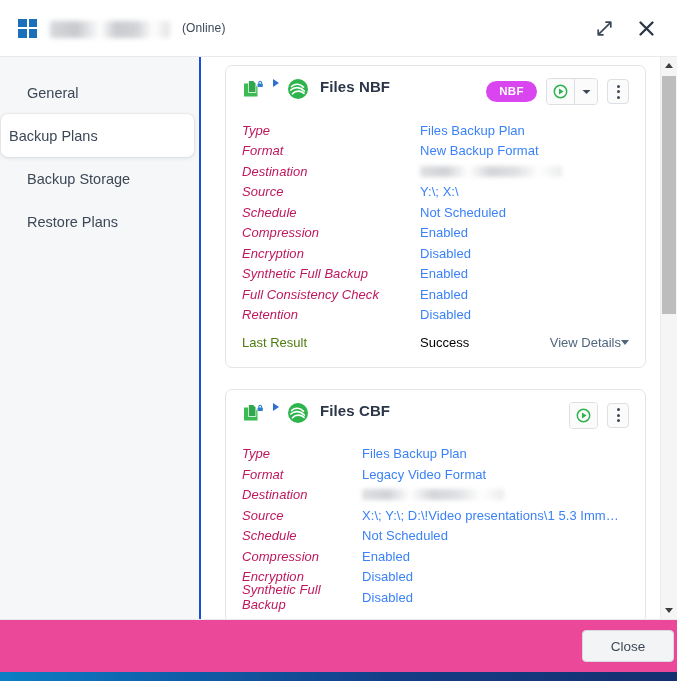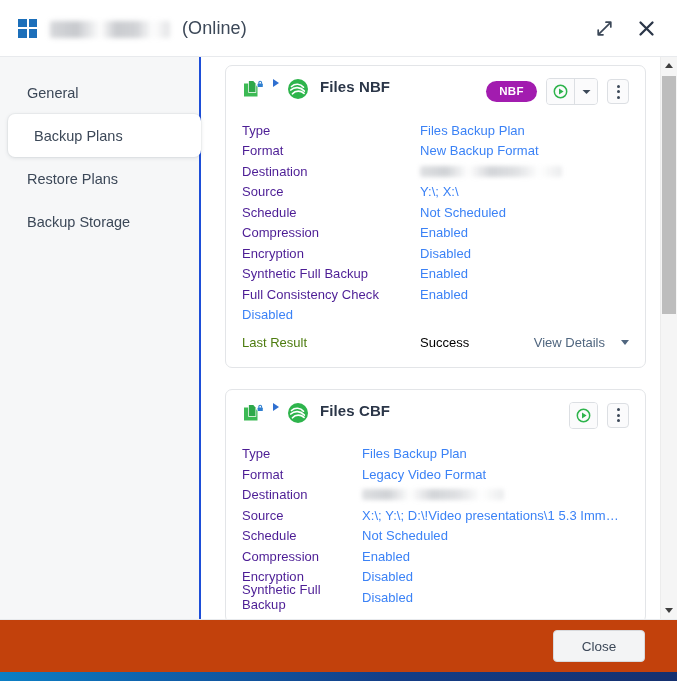--- a/index.html
+++ b/index.html
@@ -68,21 +68,21 @@
     border-radius: 2px;
     margin-right: 12px;
     vertical-align: middle;
     position: relative;
     top: 1px;
     font-size: 0;
     color: transparent;
     overflow: hidden;
   }
   .online-text {
-    font-size: 18px;
+    font-size: 12px;
     color: #3c4858;
     letter-spacing: 0.1px;
     text-align: right;
   }
   .titlebar-actions {
     margin-left: auto;
     display: flex;
     align-items: center;
     gap: 16px;
   }
@@ -125,22 +125,22 @@
     font-size: 14.5px;
     color: #3c4858;
     cursor: pointer;
     box-sizing: border-box;
     z-index: 1;
   }
   .nav-item.active {
     background: #ffffff;
     border-radius: 7px;
     box-shadow: 0 1px 4px rgba(60,72,88,0.14), 0 0 0 1px rgba(60,72,88,0.04);
-    margin-left: 8px;
-    padding-left: 26px;
+    margin-left: 1px;
+    padding-left: 8px;
     width: 193px;
     z-index: 3;
   }
 
   
   .content {
     position: relative;
     flex: 1 1 auto;
     min-width: 0;
     background: #ffffff;
@@ -188,21 +188,21 @@
     color: #2b3648;
     letter-spacing: 0.1px;
   }
   .head-right {
     margin-left: auto;
     display: flex;
     align-items: center;
     gap: 9px;
   }
   .nbf-badge {
-    background: #a21caf;
+    background: #d946ef;
     color: #ffffff;
     font-size: 11.5px;
     font-weight: bold;
     letter-spacing: 0.4px;
     border-radius: 11px;
     padding: 4px 13px 4px 13px;
     line-height: 13px;
     cursor: default;
   }
   .split-btn {
@@ -243,22 +243,23 @@
   }
 
   .detail-row {
     display: flex;
     align-items: center;
     height: 20.5px;
     font-size: 13px;
   }
   .detail-row .label {
     flex: 0 0 auto;
-    color: #4c1d95;
+    color: #be185d;
     letter-spacing: 0.05px;
+    font-style: italic;
   }
   .detail-row .value {
     color: #3b82f6;
     letter-spacing: 0.05px;
     white-space: nowrap;
     overflow: hidden;
     text-overflow: ellipsis;
   }
   .card-nbf .label { width: 178px; }
   .card-cbf .label { width: 120px; }
@@ -290,21 +291,21 @@
     height: 20.5px;
     font-size: 13px;
     margin-top: 7px;
   }
   .last-result-row .label { width: 178px; color: #4d7c0f; }
   .last-result-row .value.success { color: #000000; }
   .view-details {
     margin-left: auto;
     display: flex;
     align-items: center;
-    gap: 16px;
+    gap: 0;
     color: #50667f;
     cursor: pointer;
     font-size: 13px;
   }
   .caret-dn {
     width: 0; height: 0;
     border-left: 4.5px solid transparent;
     border-right: 4.5px solid transparent;
     border-top: 5px solid #50667f;
     display: block;
@@ -356,26 +357,26 @@
     top: 2px;
     height: 45%;
     background: #bdbdbd;
     cursor: pointer;
   }
 
   
   .footer {
     flex: 0 0 53px;
     height: 53px;
-    background: #c2410c;
+    background: #ec4899;
     border-top: 1px solid #e8eaed;
     display: flex;
     align-items: center;
     justify-content: flex-end;
-    padding-right: 32px;
+    padding-right: 3px;
     box-sizing: border-box;
   }
   .close-btn {
     min-width: 62px;
     height: 30px;
     border: 1px solid #d8dadd;
     border-radius: 4px;
     background: #f3f4f5;
     color: #3c4858;
     font-size: 13.5px;
@@ -427,24 +428,24 @@
   <div class="body-area">
 
     <div class="sidebar">
       <div class="nav-item">
         <span>General</span>
       </div>
       <div class="nav-item active">
         <span>Backup Plans</span>
       </div>
       <div class="nav-item">
+        <span>Backup Storage</span>
+      </div>
+      <div class="nav-item">
         <span>Restore Plans</span>
-      </div>
-      <div class="nav-item">
-        <span>Backup Storage</span>
       </div>
     </div>
 
     <div class="content">
       <div class="content-scroll">
 
         <div class="plan-card card-nbf">
           <div class="card-head">
 
             <span class="folder-lock-icon">
@@ -530,20 +531,21 @@
           </div>
           <div class="detail-row">
             <span class="label">Synthetic Full Backup</span>
             <span class="value">Enabled</span>
           </div>
           <div class="detail-row">
             <span class="label">Full Consistency Check</span>
             <span class="value">Enabled</span>
           </div>
           <div class="detail-row">
+            <span class="label">Retention</span>
             <span class="value">Disabled</span>
           </div>
 
           <div class="last-result-row">
             <span class="label">Last Result</span>
             <span class="value success">Success</span>
             <span class="view-details">
               <span>View Details</span>
               <span class="caret-dn"></span>
             </span>

